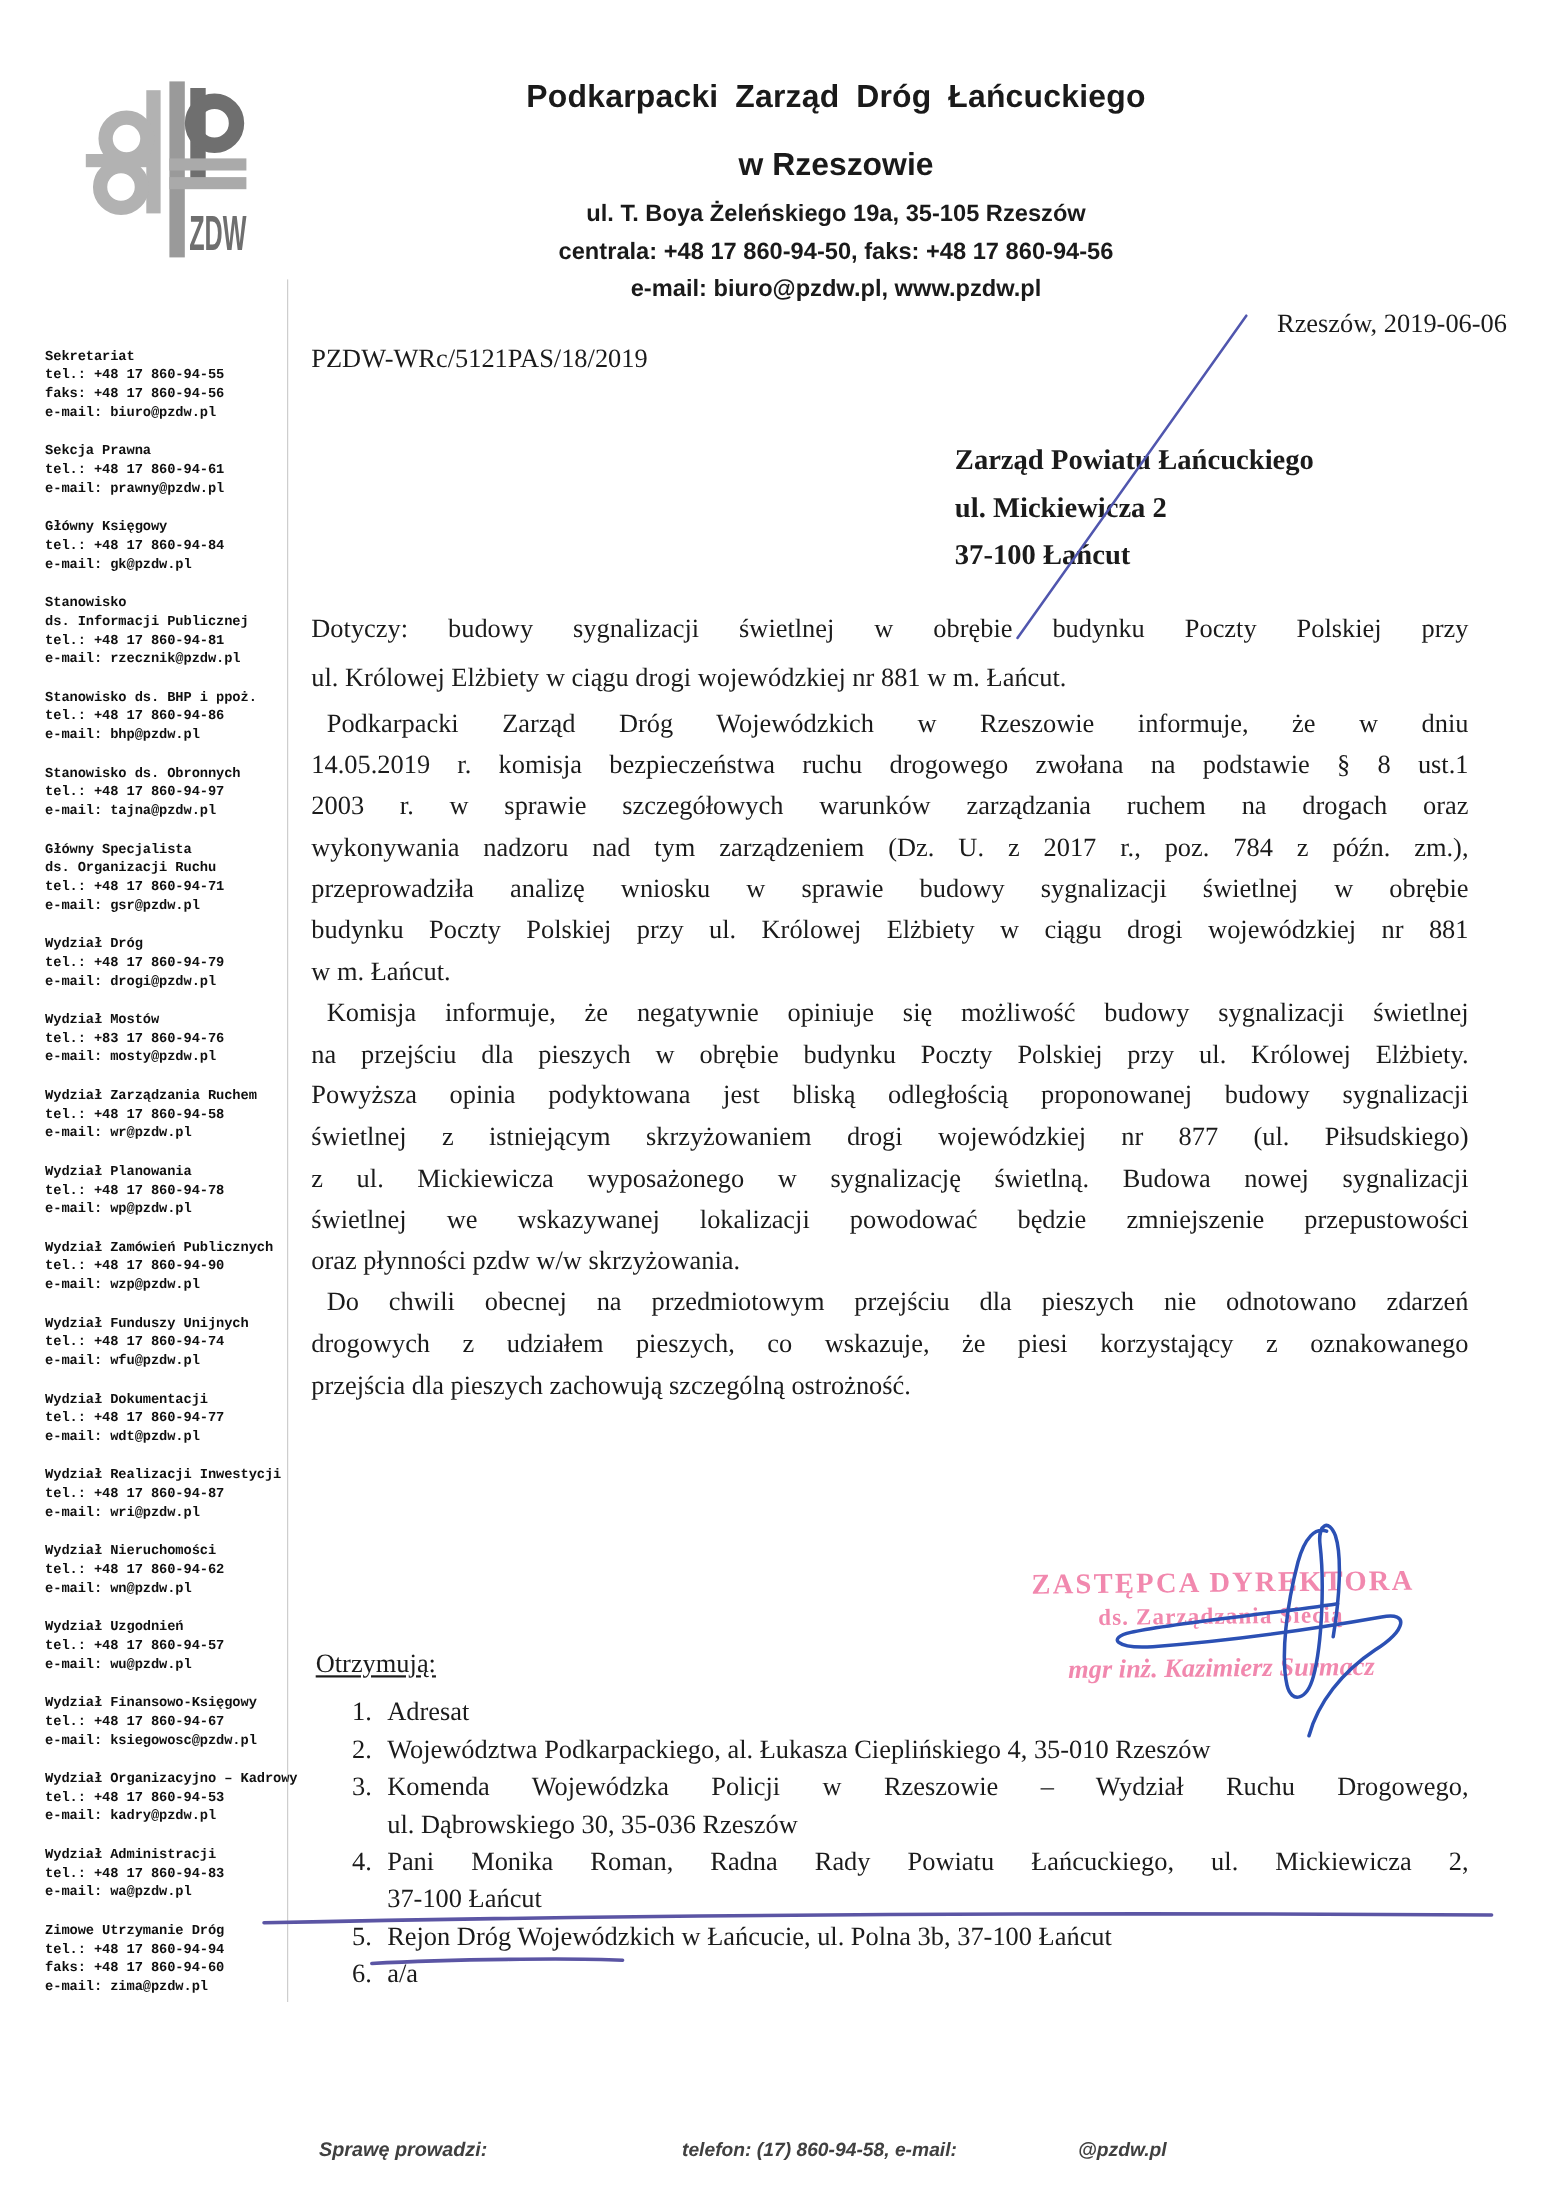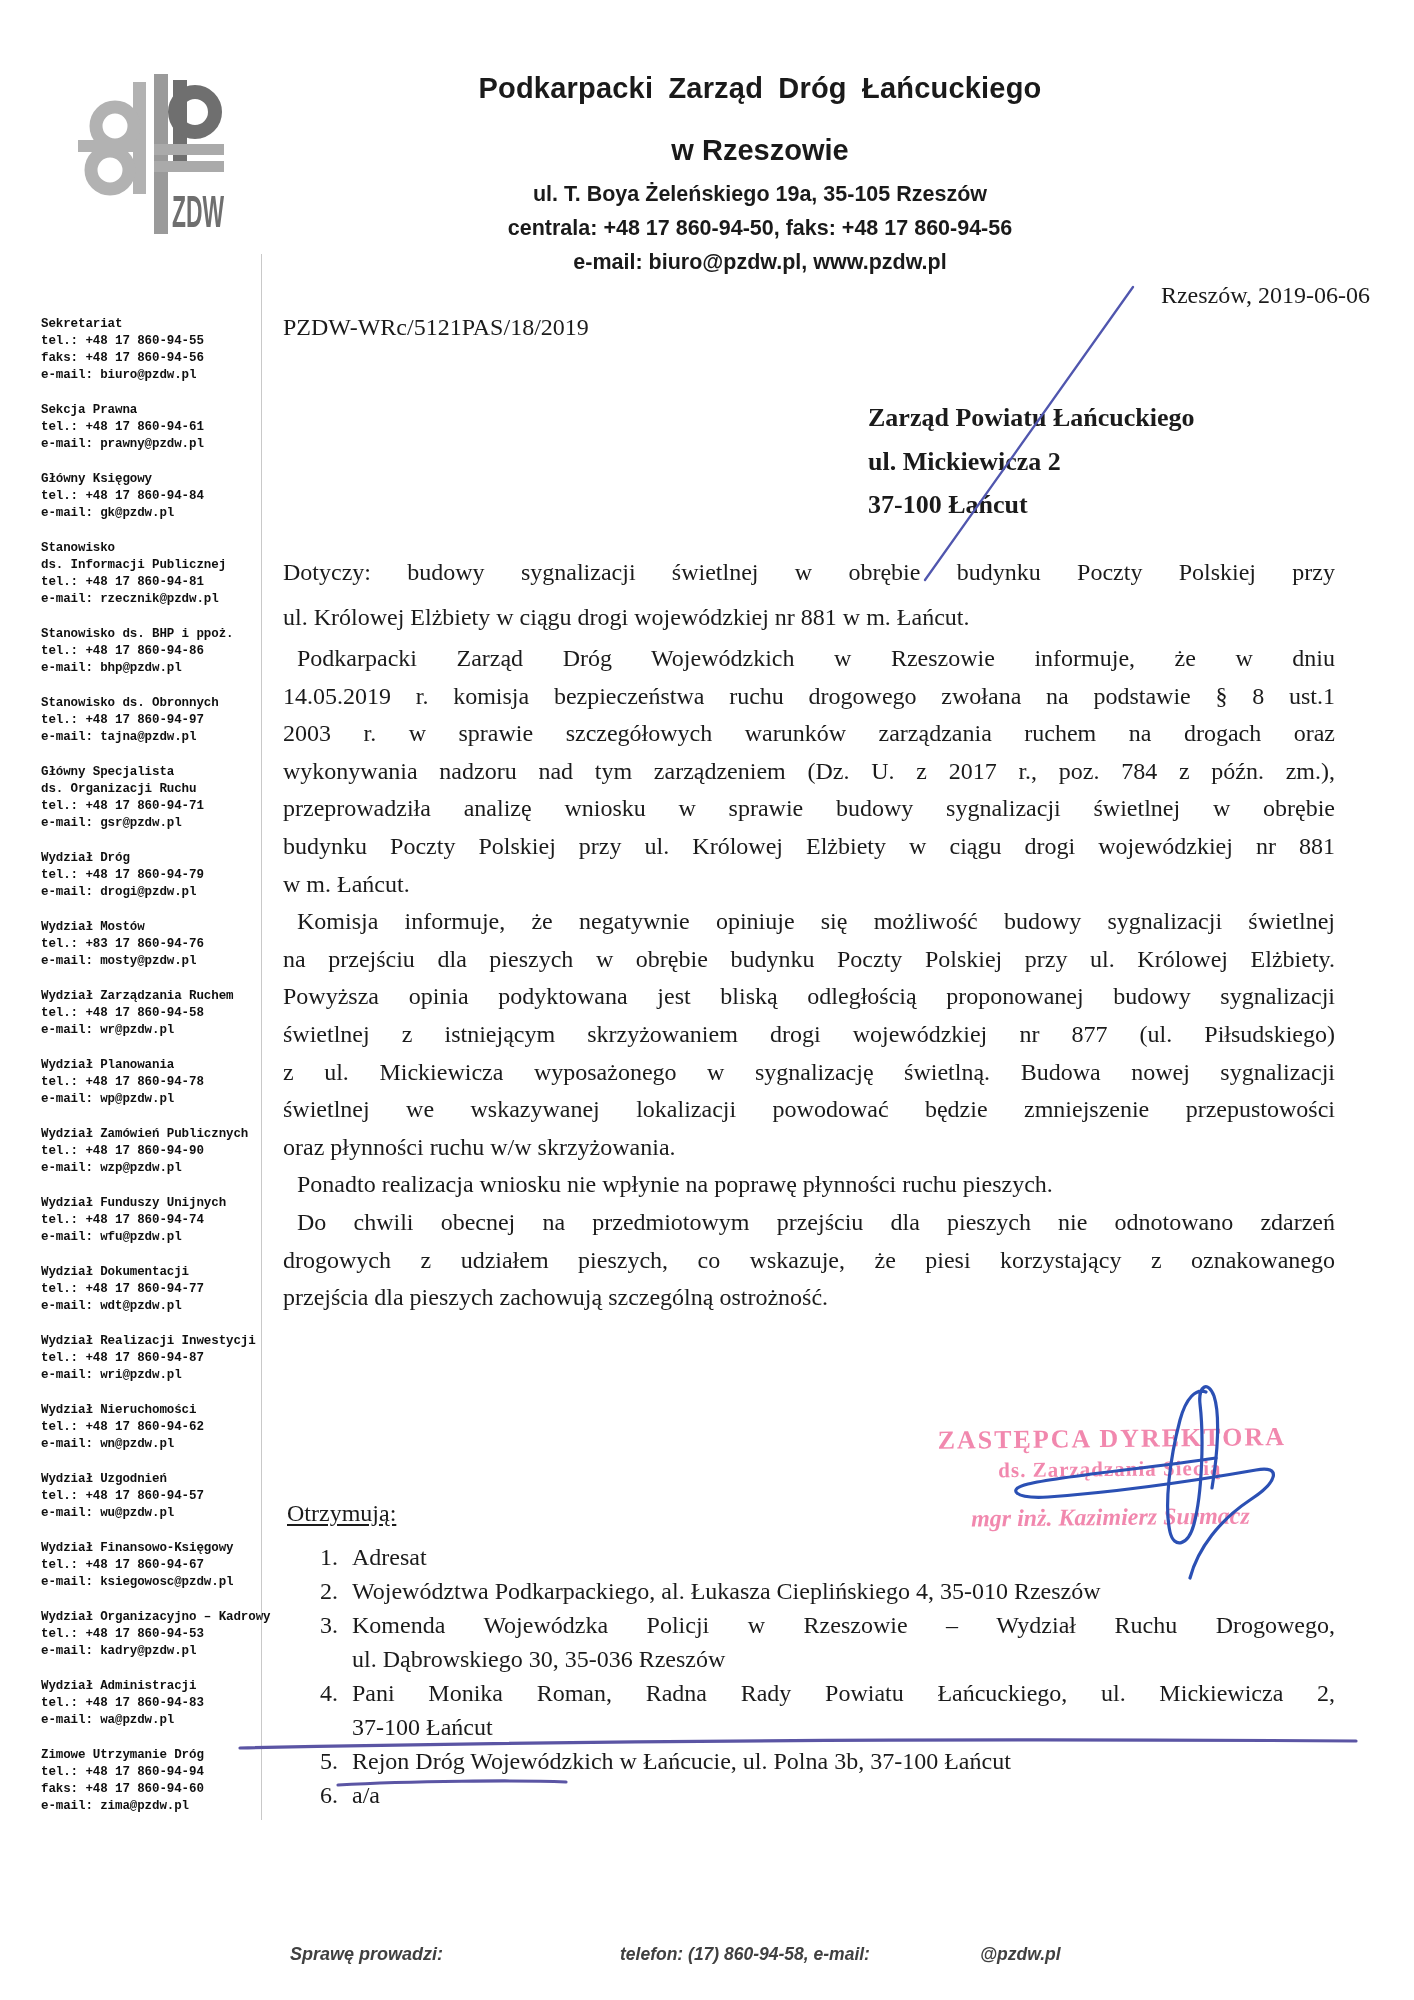--- a/index.html
+++ b/index.html
@@ -222,24 +222,21 @@
         <div class="jline">budynku Poczty Polskiej przy ul. Królowej Elżbiety w ciągu drogi wojewódzkiej nr 881</div>
         <div class="pline">w m. Łańcut.</div>
       </div>
       <div class="para">
         <div class="jline indent">Komisja informuje, że negatywnie opiniuje się możliwość budowy sygnalizacji świetlnej</div>
         <div class="jline">na przejściu dla pieszych w obrębie budynku Poczty Polskiej przy ul. Królowej Elżbiety.</div>
         <div class="jline">Powyższa opinia podyktowana jest bliską odległością proponowanej budowy sygnalizacji</div>
         <div class="jline">świetlnej z istniejącym skrzyżowaniem drogi wojewódzkiej nr 877 (ul. Piłsudskiego)</div>
         <div class="jline">z ul. Mickiewicza wyposażonego w sygnalizację świetlną. Budowa nowej sygnalizacji</div>
         <div class="jline">świetlnej we wskazywanej lokalizacji powodować będzie zmniejszenie przepustowości</div>
-        <div class="pline">oraz płynności ruchu w/w skrzyżowania.</div>
-      </div>
-      <div class="para">
-        <div class="pline indent">Ponadto realizacja wniosku nie wpłynie na poprawę płynności ruchu pieszych.</div>
+        <div class="pline">oraz płynności pzdw w/w skrzyżowania.</div>
       </div>
       <div class="para">
         <div class="jline indent">Do chwili obecnej na przedmiotowym przejściu dla pieszych nie odnotowano zdarzeń</div>
         <div class="jline">drogowych z udziałem pieszych, co wskazuje, że piesi korzystający z oznakowanego</div>
         <div class="pline">przejścia dla pieszych zachowują szczególną ostrożność.</div>
       </div>
     </div>
 
   <div class="stamp" style="color: rgb(239, 111, 157);">
     <div class="stamp-l1">ZASTĘPCA DYREKTORA</div>

